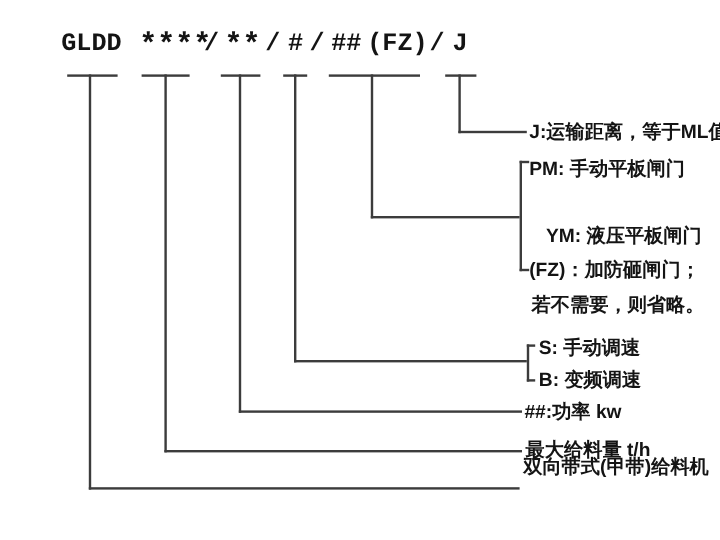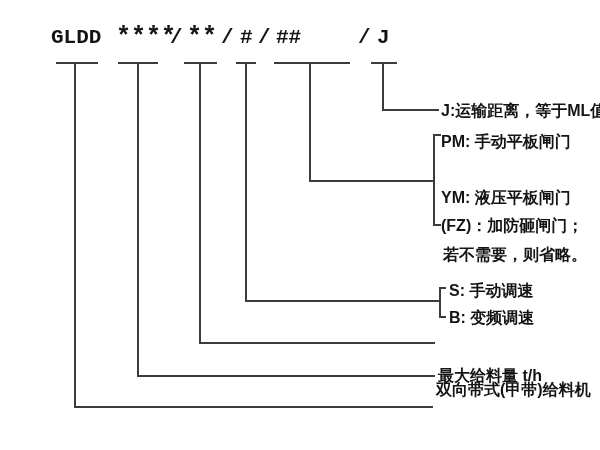--- a/index.html
+++ b/index.html
@@ -41,20 +41,21 @@
 <div class="canvas">
 
   <span class="code" style="left:51px">GLDD</span>
   <span class="code stars" style="left:116px">****</span>
   <span class="code" style="left:170px">/</span>
   <span class="code stars" style="left:187px">**</span>
   <span class="code" style="left:221px">/</span>
   <span class="code" style="left:240px">#</span>
   <span class="code" style="left:258px">/</span>
   <span class="code" style="left:276px">##</span>
+  <span class="code" style="left:306px">(FZ)</span>
   <span class="code" style="left:358px">/</span>
   <span class="code" style="left:377px">J</span>
 
   <div class="h" style="top:62px;left:56px;width:42px"></div>
   <div class="h" style="top:62px;left:118px;width:40px"></div>
   <div class="h" style="top:62px;left:184px;width:33px"></div>
   <div class="h" style="top:62px;left:236px;width:20px"></div>
   <div class="h" style="top:62px;left:274px;width:76px"></div>
   <div class="h" style="top:62px;left:371px;width:26px"></div>
 
@@ -75,21 +76,22 @@
   <div class="v" style="left:433px;top:134px;height:92px"></div>
   <div class="h" style="top:134px;left:433px;width:8px"></div>
   <div class="h" style="top:224px;left:433px;width:8px"></div>
 
   <div class="v" style="left:439px;top:287px;height:31px"></div>
   <div class="h" style="top:287px;left:439px;width:7px"></div>
   <div class="h" style="top:316px;left:439px;width:7px"></div>
 
   <div class="lbl" style="left:441px;top:101px">J:运输距离，等于ML值</div>
   <div class="lbl" style="left:441px;top:132px">PM: 手动平板闸门</div>
-  <div class="lbl" style="left:441px;top:188px">YM: 液压平板闸门</div>
+  <div class="lbl" style="left:455px;top:188px">YM: 液压平板闸门</div>
   <div class="lbl" style="left:441px;top:216px">(FZ)：加防砸闸门；</div>
   <div class="lbl" style="left:443px;top:245px">若不需要，则省略。</div>
   <div class="lbl" style="left:449px;top:281px">S: 手动调速</div>
   <div class="lbl" style="left:449px;top:308px">B: 变频调速</div>
+  <div class="lbl" style="left:437px;top:334px">##:功率 kw</div>
   <div class="lbl" style="left:438px;top:366px">最大给料量 t/h</div>
   <div class="lbl" style="left:436px;top:380px">双向带式(甲带)给料机</div>
 
 </div>
 
 </body></html>

